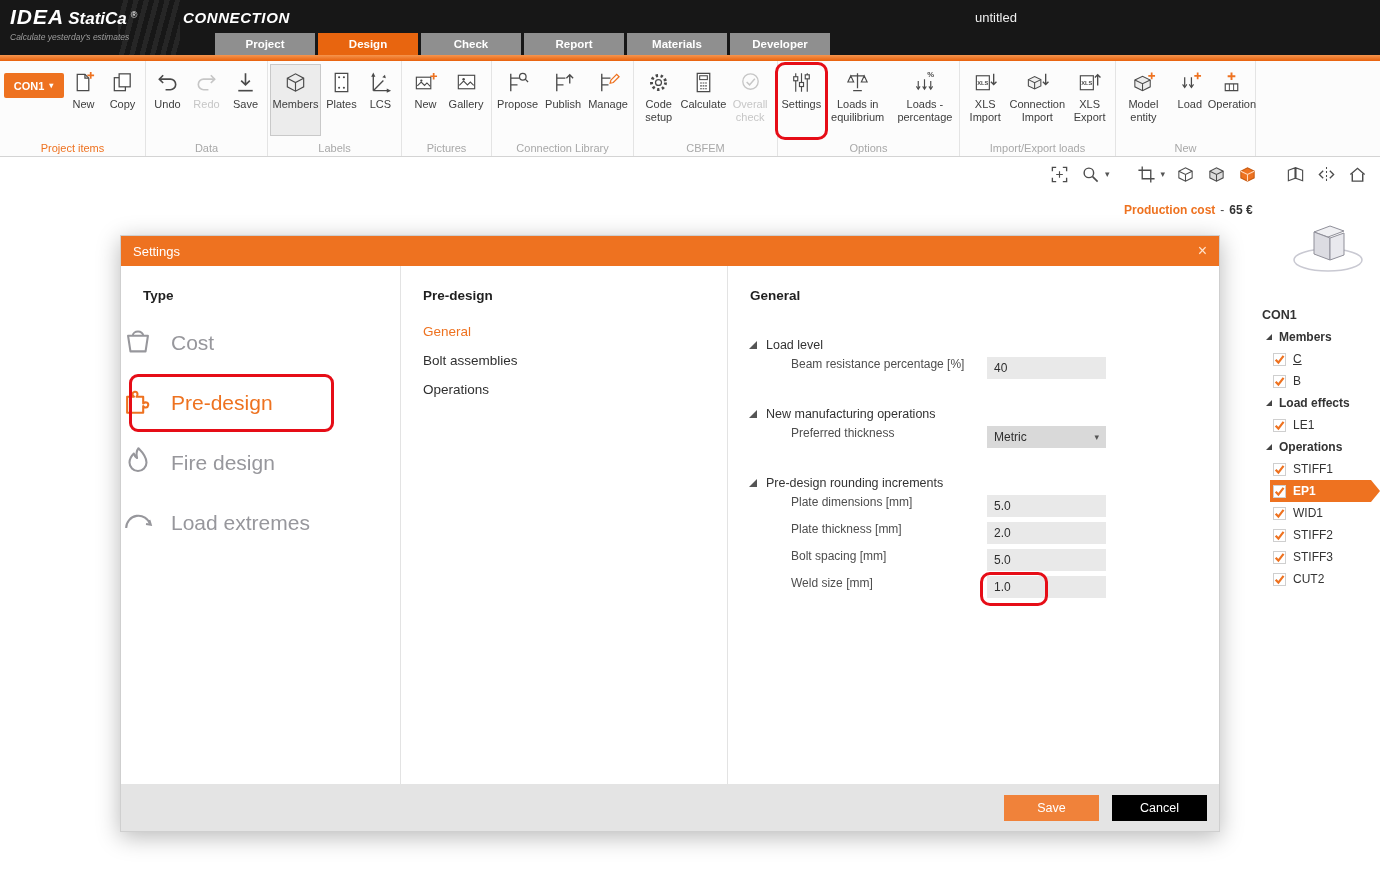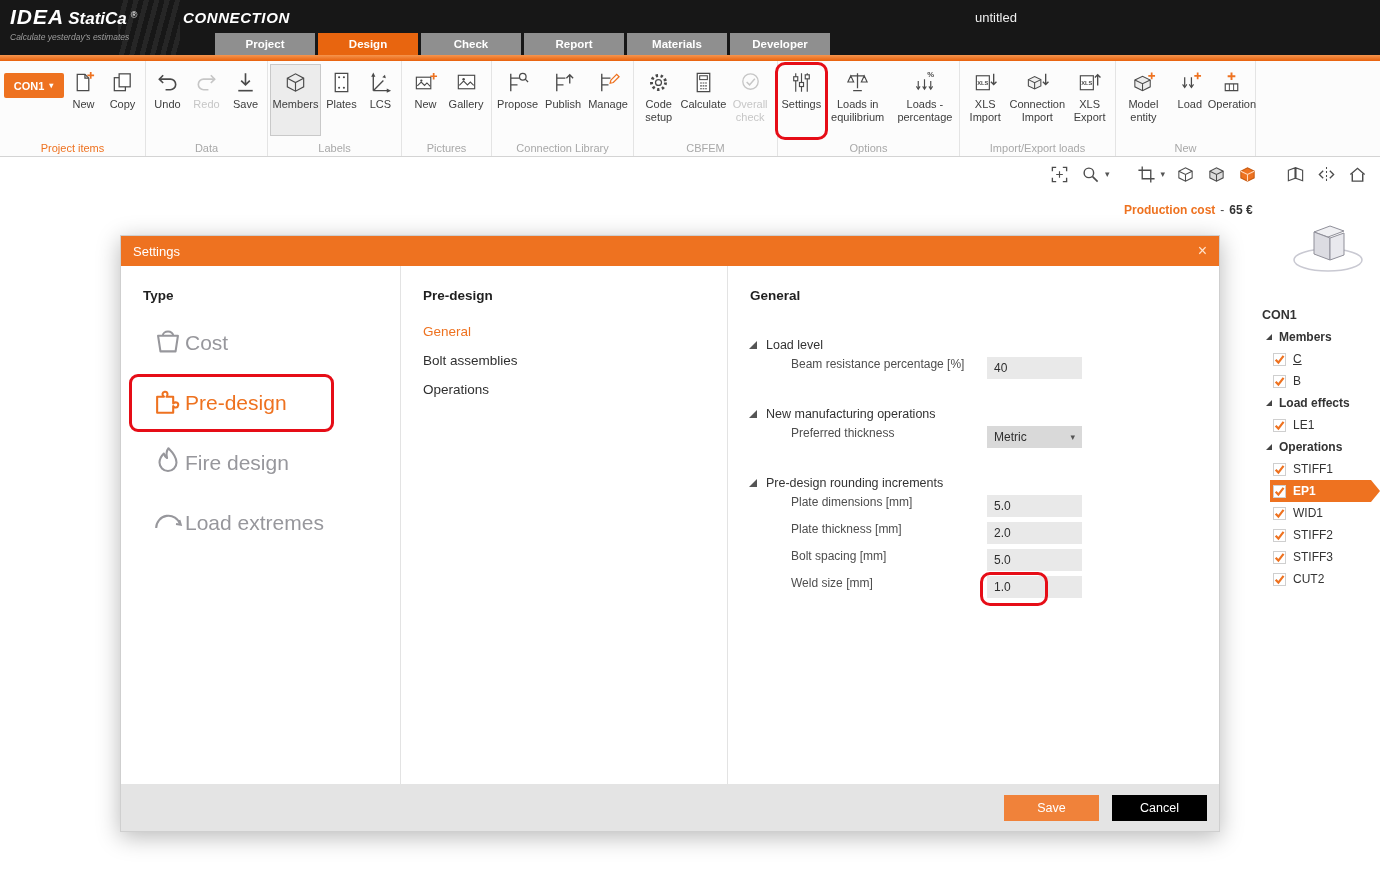--- a/index.html
+++ b/index.html
@@ -74,33 +74,33 @@
 .dlg{position:absolute;left:120px;top:77px;width:1100px;height:597px;background:#fff;border:1px solid #cfcfcf;box-shadow:0 5px 22px rgba(0,0,0,.28)}
 .dlg-head{height:30px;background:#ee7220;color:#fff;display:flex;align-items:center;padding:0 12px;font-size:13px}
 .dlg-close{margin-left:auto;font-size:16px;color:#ffe3cd;cursor:pointer;line-height:1}
 .dlg-body{position:absolute;top:30px;bottom:47px;left:0;right:0;display:flex}
 .dlg-col{height:100%}
 .col-type{width:280px;border-right:1px solid #e3e3e3}
 .col-sec{width:327px;border-right:1px solid #e3e3e3}
 .col-set{flex:1}
 .panel-h{padding:22px 0 0 22px;font-size:13.5px;font-weight:bold;color:#1f1f1f}
 .type-list{margin-top:10px}
-.type-item{position:relative;height:60px;display:flex;align-items:center;padding-left:30px;color:#97979c;cursor:pointer}
+.type-item{position:relative;height:60px;display:flex;align-items:center;gap:16px;color:#97979c;cursor:pointer}
 .type-lbl{font-size:21px}
 .type-item.sel{color:#ee7220}
 .type-item.annot::after{content:"";position:absolute;left:8px;right:66px;top:1px;bottom:1px;border:3px solid #e60d17;border-radius:9px;pointer-events:none}
 .sec-list{margin-top:14px}
 .sec-item{padding:7px 0 7px 22px;font-size:13.5px;color:#2f2f2f;cursor:pointer}
 .sec-item.sel{color:#ee7220}
 .sgroups{padding-top:12px}
 .sgroup-h{display:flex;align-items:center;gap:9px;height:24px;margin-top:18px;padding-left:21px;font-size:12.5px;color:#333;cursor:pointer}
 .sgroup-h:first-child{}
 .srow{display:flex;align-items:flex-start;height:27px;padding-left:63px}
 .slbl{width:196px;font-size:12px;color:#4e4e4e}
-.sval{position:relative;width:95px;height:22px;background:#e9e9e9;font-size:12px;color:#2e2e2e;line-height:22px;padding:0 7px;cursor:text}
+.sval{position:relative;width:119px;height:22px;background:#e9e9e9;font-size:12px;color:#2e2e2e;line-height:22px;padding:0 7px;cursor:text}
 .sval.select{background:#d9d9d9;display:flex;justify-content:space-between;align-items:center;cursor:pointer}
 .sel-caret{font-size:9px;color:#555}
 .sval.annot::after{content:"";position:absolute;left:-7px;top:-4px;width:62px;height:28px;border:3px solid #e60d17;border-radius:10px;pointer-events:none}
 .dlg-foot{position:absolute;bottom:0;left:0;right:0;height:47px;background:#e4e4e4;display:flex;align-items:center;justify-content:flex-end;gap:13px;padding-right:12px}
 .btn{width:95px;height:26px;display:flex;align-items:center;justify-content:center;font-size:12.5px;color:#fff;cursor:pointer}
 .btn.save{background:#f0823a}
 .btn.cancel{background:#000000}
 </style>
 </head>
 <body>

